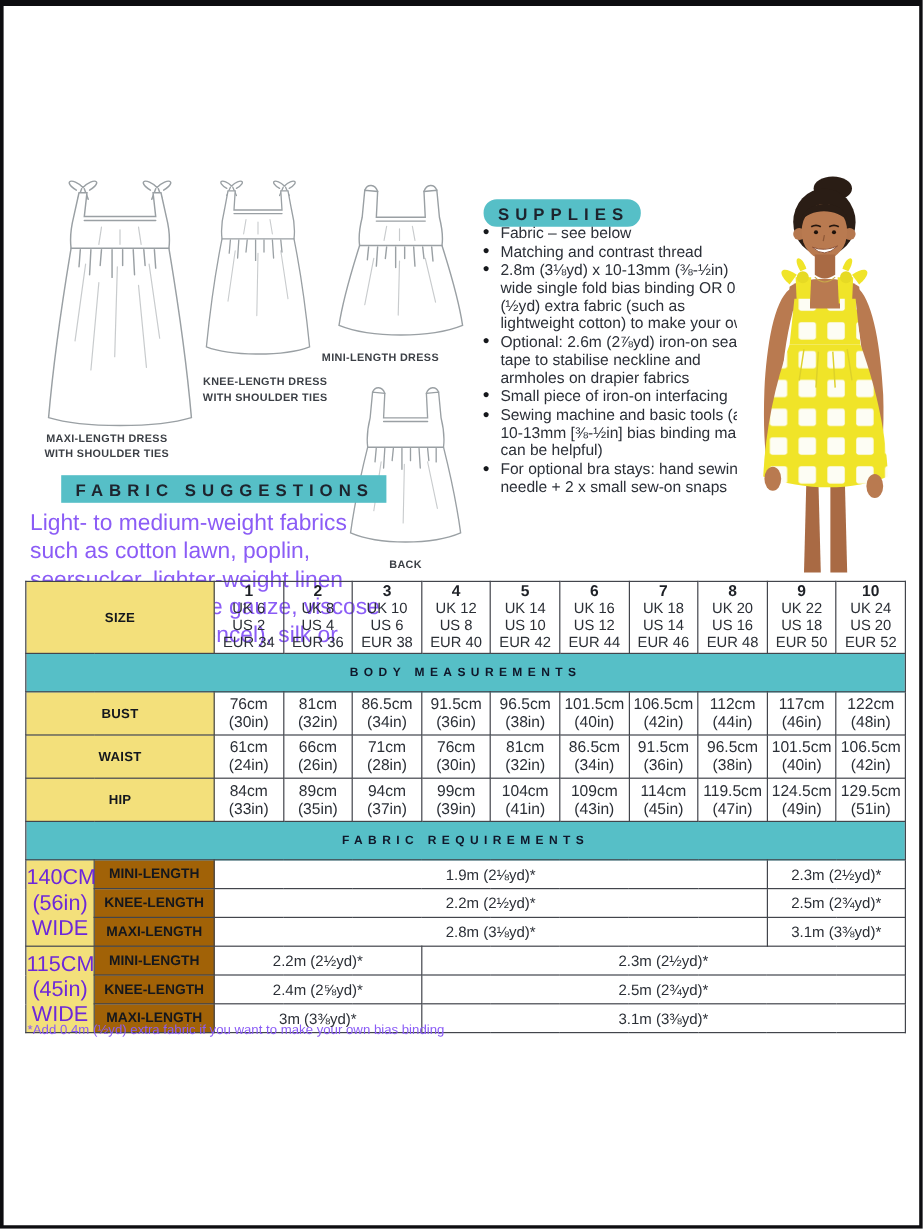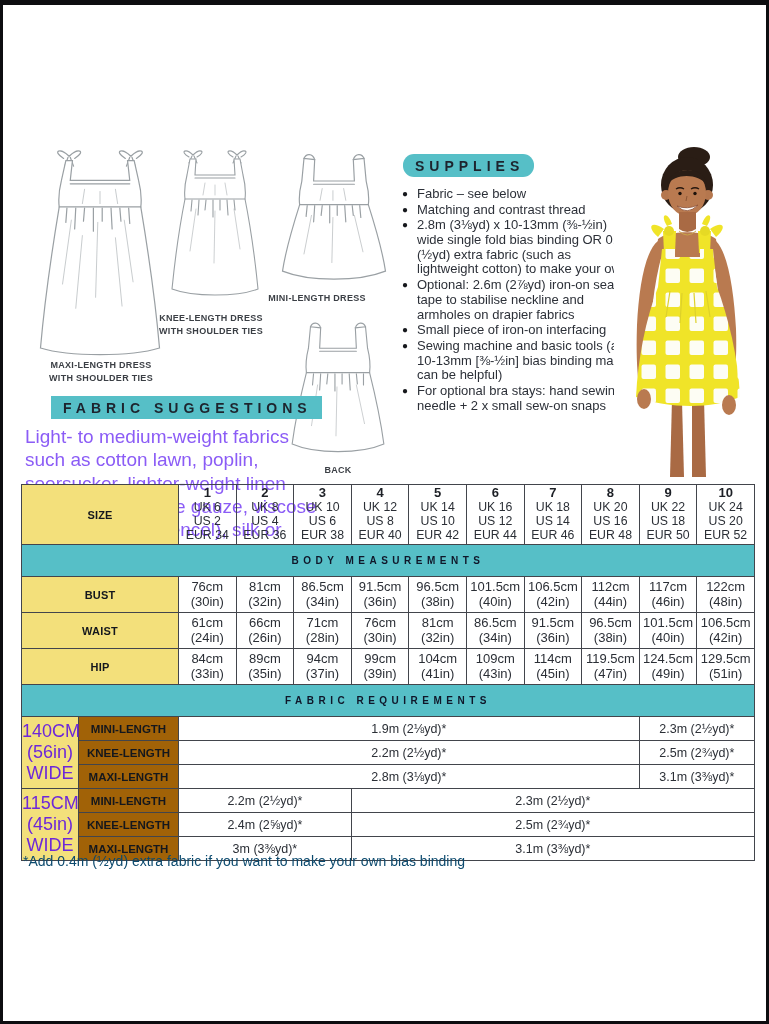--- a/index.html
+++ b/index.html
@@ -51,53 +51,53 @@
   tr.r-size td { height:60px; }
   tr.r-meas td { height:36px; }
   tr.r-fab td { height:24px; }
   .size-num  { font-weight:bold; font-size:13px; line-height:1.15; color:#1d2026; }
   .size-line { font-size:12.3px; line-height:1.12; color:#2b2f36; }
   .meas-line { font-size:13px; line-height:1.15; color:#2b2f36; }
   td.wlbl { background:#f3e07b; font-weight:normal; font-size:18px; color:#6d28d9; line-height:1.18; }
   td.flbl { background:#a16207; text-align:left; padding-left:8px; font-weight:bold; font-size:11.5px; color:#14171d; }
   td.fval { font-size:12.5px; color:#2b2f36; }
 
-  .footnote { font-size:14px; color:#0c4a6e; font-weight:500; }
+  .footnote { font-size:11px; color:#8b5cf6; font-weight:500; }
 </style>
 </head>
 <body>
 
 <div class="page">
 
   <svg class="abs lineart" style="left:28px;top:138px;" width="138" height="216" viewBox="0 0 124 196">
     <path d="M34 12 C26 4 18 7 29 14 M34 12 C42 4 50 7 39 14 M33 13 L30 21 M35 13 L38 21"></path>
     <path d="M90 12 C82 4 74 7 85 14 M90 12 C98 4 106 7 95 14 M89 13 L86 21 M91 13 L94 21"></path>
     <path class="fillw" d="M31 16 L27 34 C25 42 24 50 25 58 C18 100 12 140 8 186 C34 194 90 194 116 186 C112 140 106 100 99 58 C100 50 99 42 97 34 L93 16 L87 16 L89 34 L35 34 L37 16 Z"></path>
     <path d="M35 37 L89 37"></path>
     <path d="M25 58 L99 58"></path>
     <path d="M32 59 L31 72 M40 59 L39 78 M48 59 L47 71 M56 59 L56 80 M64 59 L64 71 M72 59 L73 78 M80 59 L81 71 M88 59 L89 73"></path>
     <path class="faint" d="M36 70 L28 128 M60 72 L58 140 M84 70 L92 126 M46 84 L40 150 M76 86 L82 148"></path>
     <path class="faint" d="M48 42 L46 55 M62 44 L62 55 M76 42 L78 55"></path>
   </svg>
-  <div class="abs art-label" style="left:20px;top:354px;width:156px;">
+  <div class="abs art-label" style="left:8px;top:354px;width:156px;">
     <div>MAXI-LENGTH DRESS</div>
     <div>WITH SHOULDER TIES</div>
   </div>
 
   <svg class="abs lineart" style="left:160px;top:140px;" width="104" height="156" viewBox="0 0 104 156">
     <path d="M30 10 C23 3 16 6 26 12 M30 10 C37 3 44 6 34 12 M29 11 L26 18 M31 11 L34 18"></path>
     <path d="M74 10 C67 3 60 6 70 12 M74 10 C81 3 88 6 78 12 M73 11 L70 18 M75 11 L78 18"></path>
     <path class="fillw" d="M27 14 L24 30 C22 38 21 46 22 54 C16 84 12 114 9 144 C30 152 74 152 95 144 C92 114 88 84 82 54 C83 46 82 38 80 30 L77 14 L71 14 L72 30 L32 30 L33 14 Z"></path>
     <path d="M32 33 L72 33"></path>
     <path d="M22 54 L82 54"></path>
     <path d="M29 55 L28 66 M36 55 L35 70 M43 55 L42 65 M50 55 L50 72 M57 55 L57 65 M64 55 L65 70 M71 55 L72 65"></path>
     <path class="faint" d="M33 64 L27 106 M52 66 L51 118 M71 64 L77 104"></path>
     <path class="faint" d="M42 38 L40 50 M52 40 L52 50 M62 38 L64 50"></path>
   </svg>
-  <div class="abs art-label" style="left:134px;top:307px;width:148px;">
+  <div class="abs art-label" style="left:144px;top:307px;width:148px;">
     <div>KNEE-LENGTH DRESS</div>
     <div>WITH SHOULDER TIES</div>
   </div>
 
   <svg class="abs lineart" style="left:274px;top:146px;" width="114" height="133" viewBox="0 0 106 124">
     <path d="M25 7 C27 2 33 2 35 8"></path>
     <path d="M71 8 C73 2 79 2 81 7"></path>
     <path class="fillw" d="M25 7 L23 28 C21 36 20 43 21 50 C14 72 8 92 5 112 C30 122 76 122 101 112 C98 92 92 72 85 50 C86 43 85 36 83 28 L81 7 L71 8 L72 28 L34 28 L35 8 Z"></path>
     <path d="M34 31 L72 31"></path>
     <path d="M21 50 L85 50"></path>
@@ -115,21 +115,21 @@
     <path class="fillw" d="M25 7 L23 28 C21 36 20 44 21 52 C15 76 10 100 7 122 C30 132 74 132 97 122 C94 100 89 76 83 52 C84 44 83 36 81 28 L79 7 L69 8 L70 28 L34 28 L35 8 Z"></path>
     <path d="M34 31 L70 31"></path>
     <path d="M21 52 L83 52"></path>
     <path d="M28 53 L27 64 M35 53 L34 69 M42 53 L41 63 M49 53 L49 70 M56 53 L56 63 M63 53 L64 69 M70 53 L71 63 M77 53 L77 64"></path>
     <path class="faint" d="M32 64 L26 104 M51 66 L50 114 M70 64 L78 102"></path>
   </svg>
   <div class="abs art-label" style="left:282px;top:459px;width:106px;">
     <div>BACK</div>
   </div>
 
-  <div class="abs chip" style="left:400px;top:149px;border-radius:11px;">SUPPLIES</div>
+  <div class="abs chip" style="left:400px;top:161px;border-radius:11px;">SUPPLIES</div>
   <div class="abs supplies-list" style="left:399px;top:182px;">
     <div class="supply-item">
       <span class="bullet">●</span>
       <span class="txt">Fabric – see below</span>
       </div>
     <div class="supply-item">
       <span class="bullet">●</span>
       <span class="txt">Matching and contrast thread</span>
       </div>
     <div class="supply-item">

